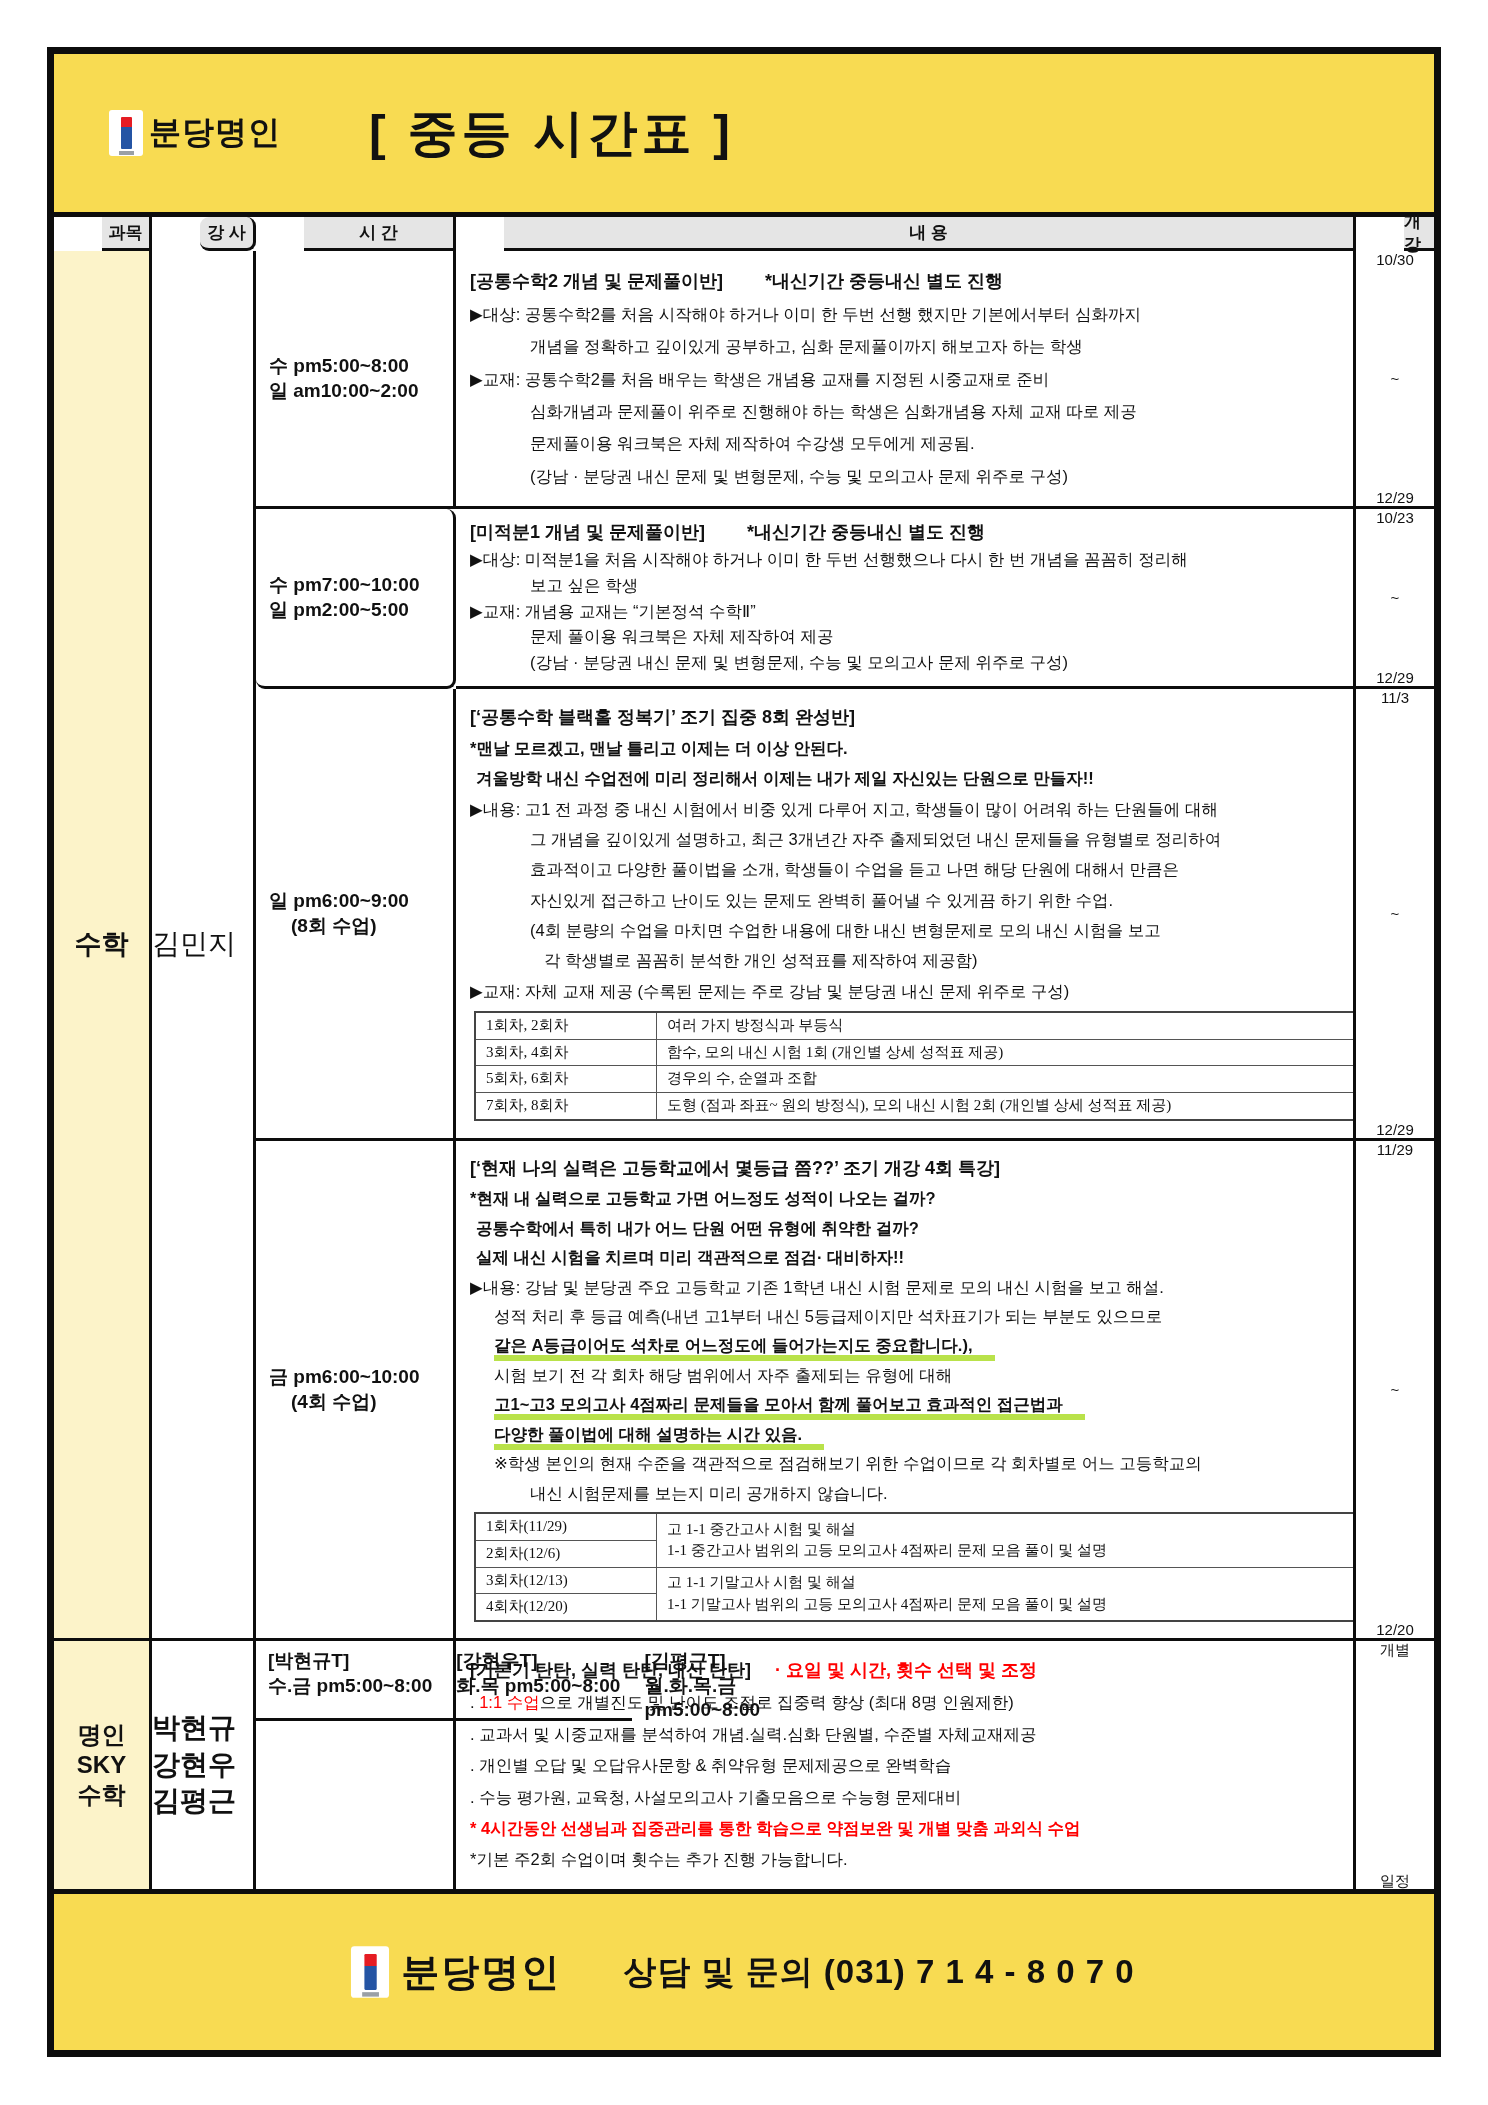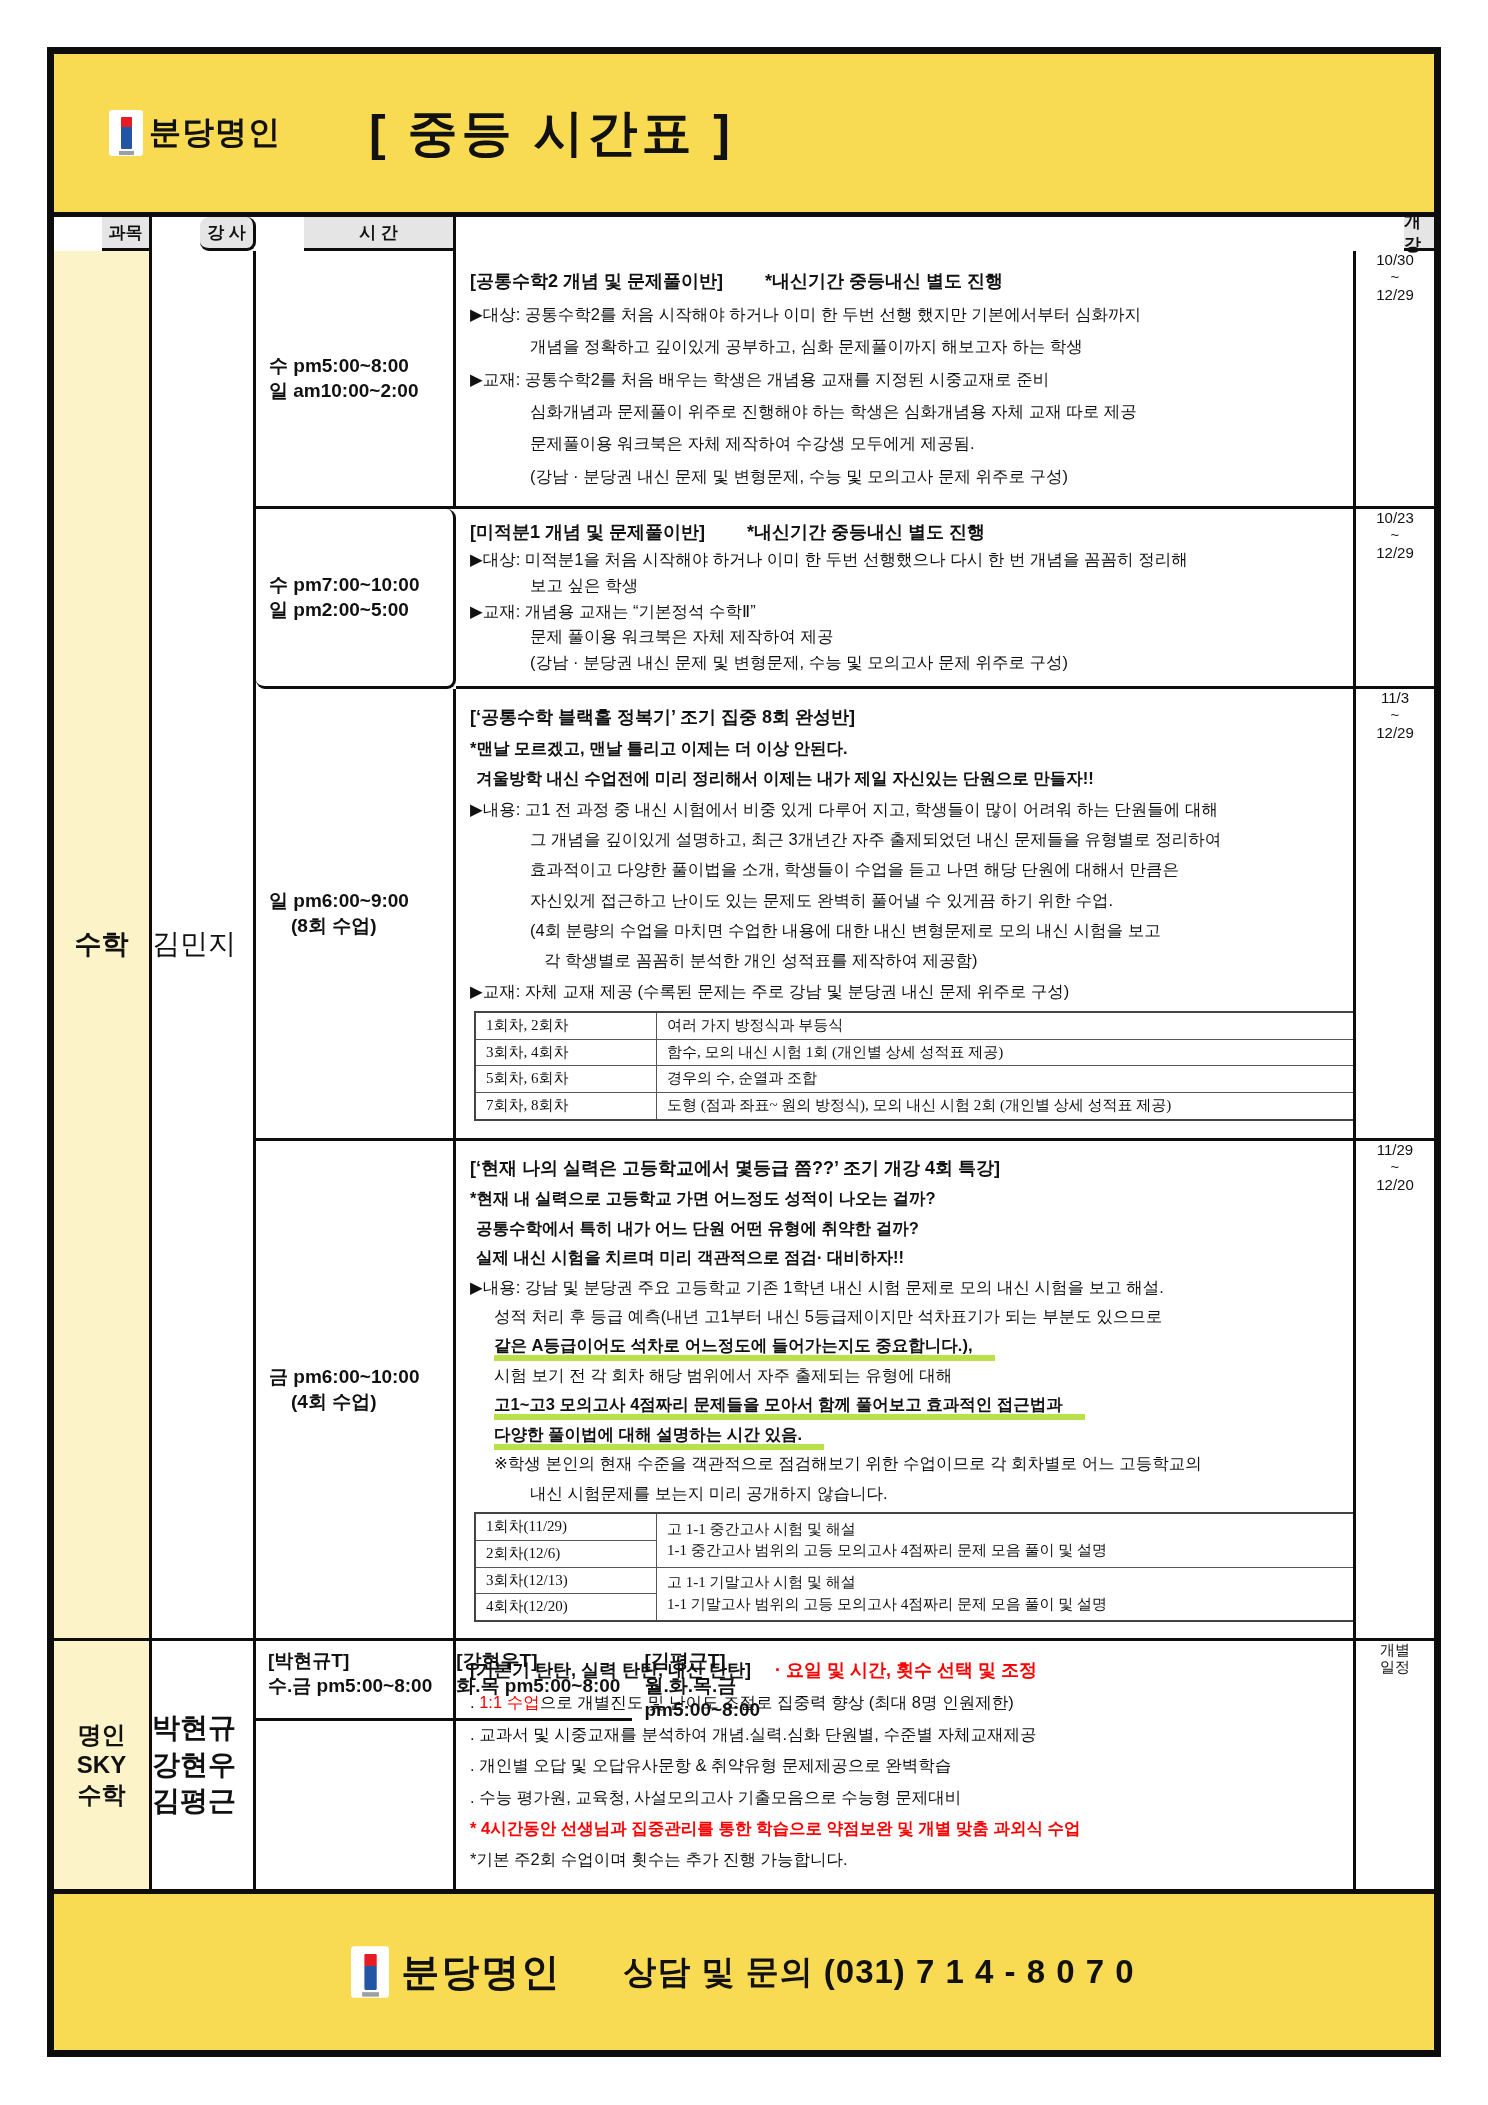--- a/index.html
+++ b/index.html
@@ -38,21 +38,21 @@
   .hcell{background:#e5e5e5;display:flex;align-items:center;justify-content:center;
     font-size:17px;font-weight:bold;margin-left:48px;}
   .subj-cell{background:#fcf3c9;display:flex;flex-direction:column;align-items:center;justify-content:center;
     font-size:27px;font-weight:bold;line-height:1.25;}
   .teach-cell{display:flex;flex-direction:column;align-items:flex-start;justify-content:center;
     font-size:28px;line-height:1.3;}
   .teach-cell.bold{font-weight:bold;}
   .time-cell{display:flex;flex-direction:column;justify-content:center;
     font-size:19px;font-weight:bold;padding-left:13px;line-height:1.6;}
   .time-cell .sub{padding-left:22px;}
-  .start-cell{display:flex;flex-direction:column;align-items:center;justify-content:flex-start;
+  .start-cell{display:flex;flex-direction:column;align-items:center;justify-content:space-between;
     font-size:15px;line-height:1.15;}
   .content{display:flex;flex-direction:column;justify-content:space-evenly;
     padding:8px 14px;overflow:hidden;font-size:16.5px;}
   .line{white-space:nowrap;line-height:1.3;}
   .bold{font-weight:bold;}
   .t{font-size:18px;font-weight:bold;}
   .note-gap{margin-left:42px;}
   .i1{padding-left:24px;}
   .i2{padding-left:60px;}
   .i3{padding-left:74px;}
@@ -91,20 +91,21 @@
       <div class="brand-name">분당명인</div>
     </div>
     <div class="page-title">[ 중등 시간표 ]</div>
   </div>
 
   <div class="grid">
 
     <div class="c hcell" style="grid-row:1;grid-column:1;">과목</div>
     <div class="c hcell" style="grid-row:1;grid-column:2;border-radius:9px;">강 사</div>
     <div class="c hcell" style="grid-row:1;grid-column:3;">시 간</div>
+    <div class="c hcell" style="grid-row:1;grid-column:4;">내 용</div>
     <div class="c hcell lastcol" style="grid-row:1;grid-column:5;">개강</div>
 
     <div class="c subj-cell" style="grid-row:2 / span 4;grid-column:1;">
       <span>수학</span>
     </div>
     <div class="c teach-cell" style="grid-row:2 / span 4;grid-column:2;">
       <span>김민지</span>
     </div>
 
     <div class="c time-cell" style="grid-row:2;grid-column:3;">

